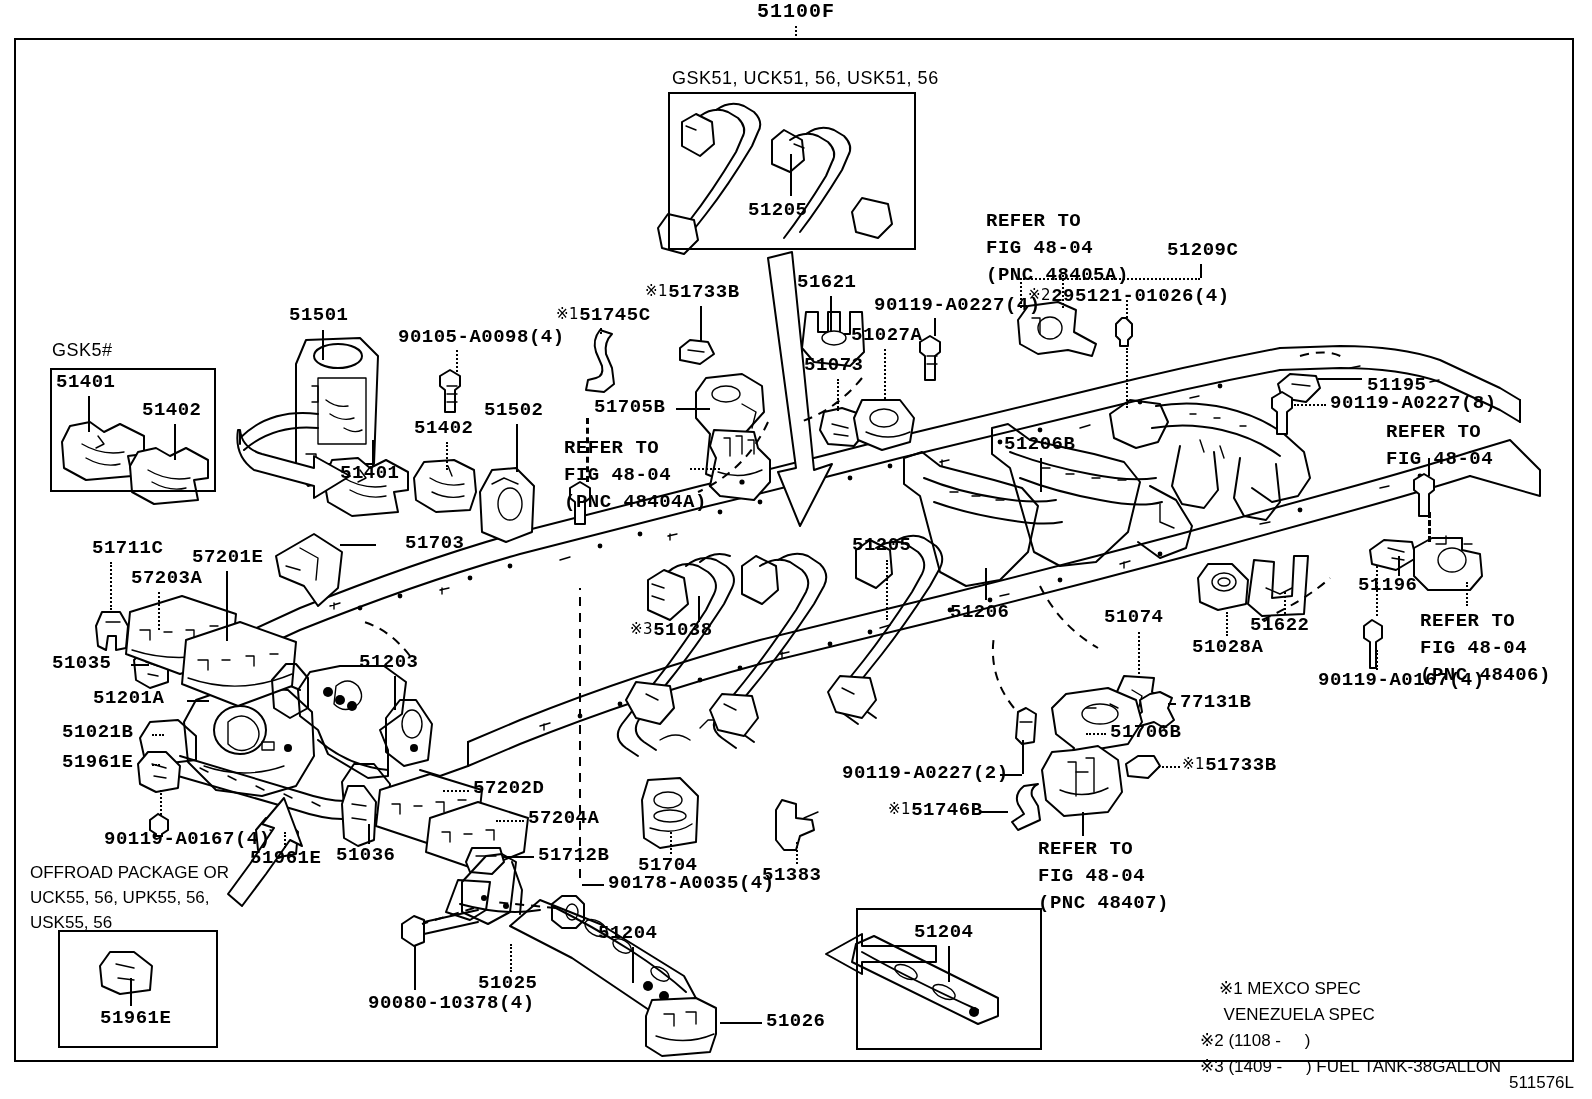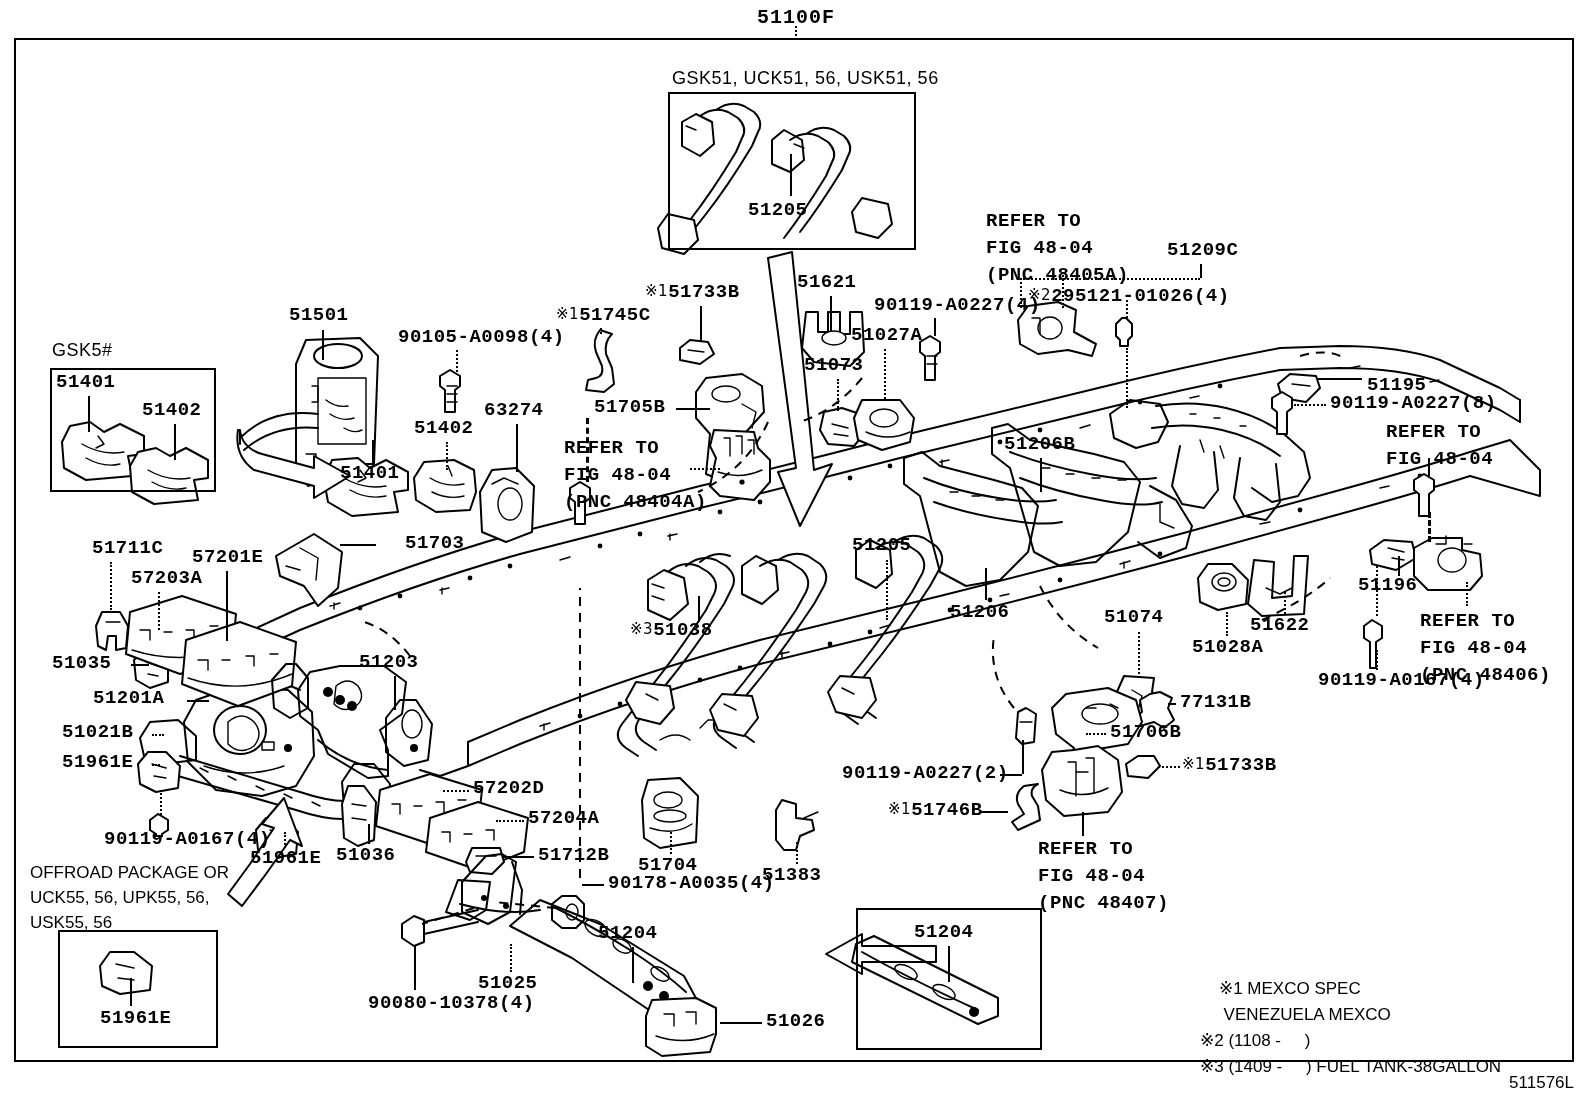--- a/index.html
+++ b/index.html
@@ -19,21 +19,21 @@
   .page-border{
     position:absolute;
     left:14px; top:38px;
     width:1560px; height:1024px;
     border:2px solid #000;
     box-sizing:border-box;
   }
   
   .top-title{
     position:absolute;
-    left:0; top:6px;
+    left:0; top:0;
     width:1592px;
     text-align:center;
     font-size:20px;
     font-weight:bold;
     letter-spacing:1px;
   }
   .top-leader{
     position:absolute;
     left:795px; top:26px;
     width:0; height:14px;
@@ -614,21 +614,21 @@
   <div class="lbl" style="left:289px;top:305px;">51501</div>
   <div class="lead-v" style="left:322px;top:330px;height:30px;"></div>
 
   <div class="lbl" style="left:398px;top:327px;">90105-A0098(4)</div>
   <div class="lead-v-d" style="left:456px;top:350px;height:22px;"></div>
   <div class="lead-v-dash" style="left:586px;top:418px;height:64px;"></div>
 
   <div class="lbl" style="left:414px;top:418px;">51402</div>
   <div class="lead-v-d" style="left:446px;top:442px;height:28px;"></div>
 
-  <div class="lbl" style="left:484px;top:400px;">63274</div>
+  <div class="lbl" style="left:484px;top:400px;">51502</div>
   <div class="lead-v" style="left:516px;top:424px;height:48px;"></div>
 
   <div class="lbl" style="left:340px;top:463px;">51401</div>
   <div class="lead-v" style="left:372px;top:440px;height:26px;"></div>
 
   <div class="lbl" style="left:556px;top:305px;">
     <span class="mark">※1</span><span>51745C</span>
   </div>
   <div class="lead-v-d" style="left:600px;top:328px;height:6px;"></div>
 
@@ -820,20 +820,20 @@
 
   <div class="lbl" style="left:1038px;top:836px;line-height:27px;">
     <span>REFER TO</span><br>
     <span>FIG 48-04</span><br>
     <span>(PNC 48407)</span>
   </div>
   <div class="lead-v" style="left:1082px;top:812px;height:24px;"></div>
 
   <div class="legend" style="left:1200px;top:950px;">
     <span>※1 MEXCO SPEC</span>
-<span>     VENEZUELA MEXCO</span>
+<span>     VENEZUELA SPEC</span>
 <span>※2 (1108 -     )</span>
 <span>※3 (1409 -     ) FUEL TANK-38GALLON</span>
   </div>
 
   <div class="footer-code">511576L</div>
 
 </div>
 
 </body></html>

